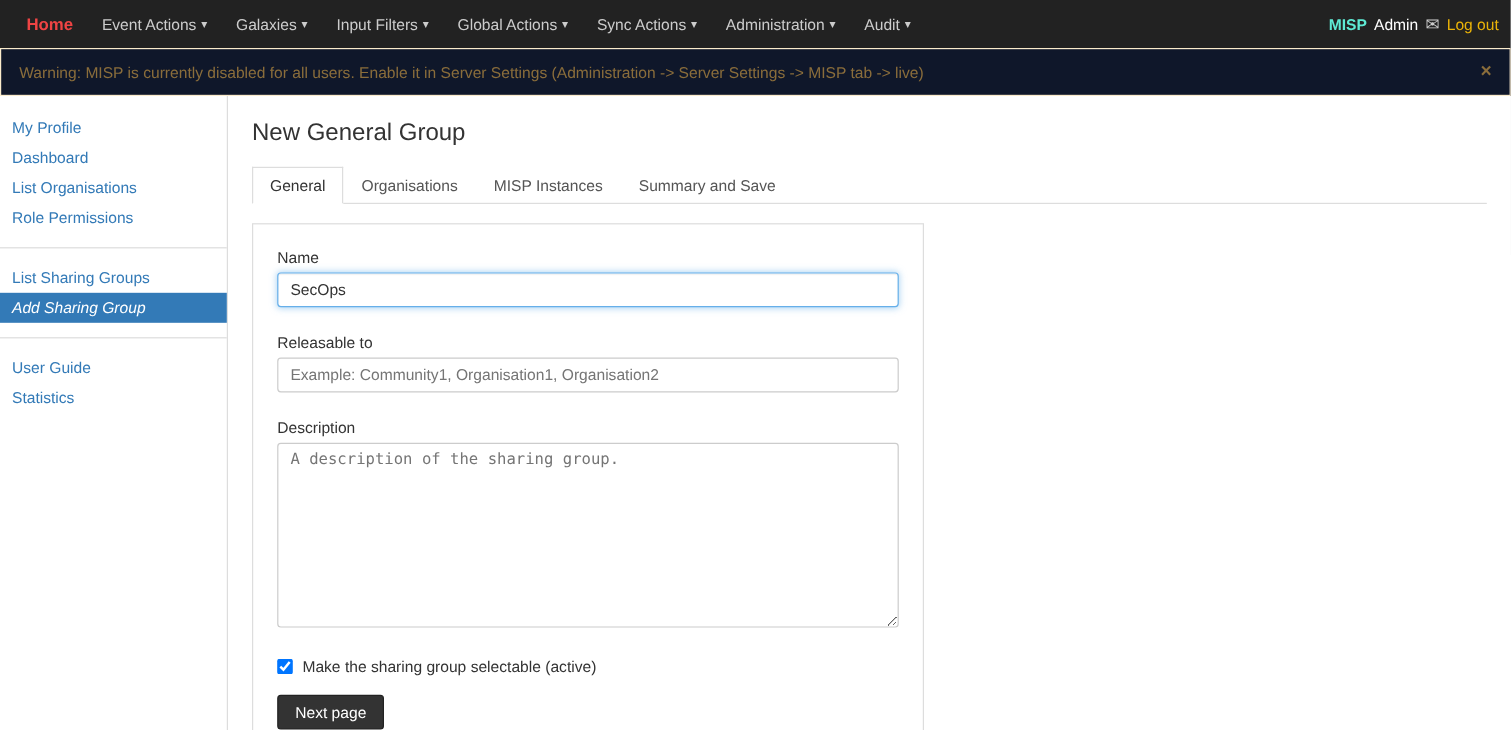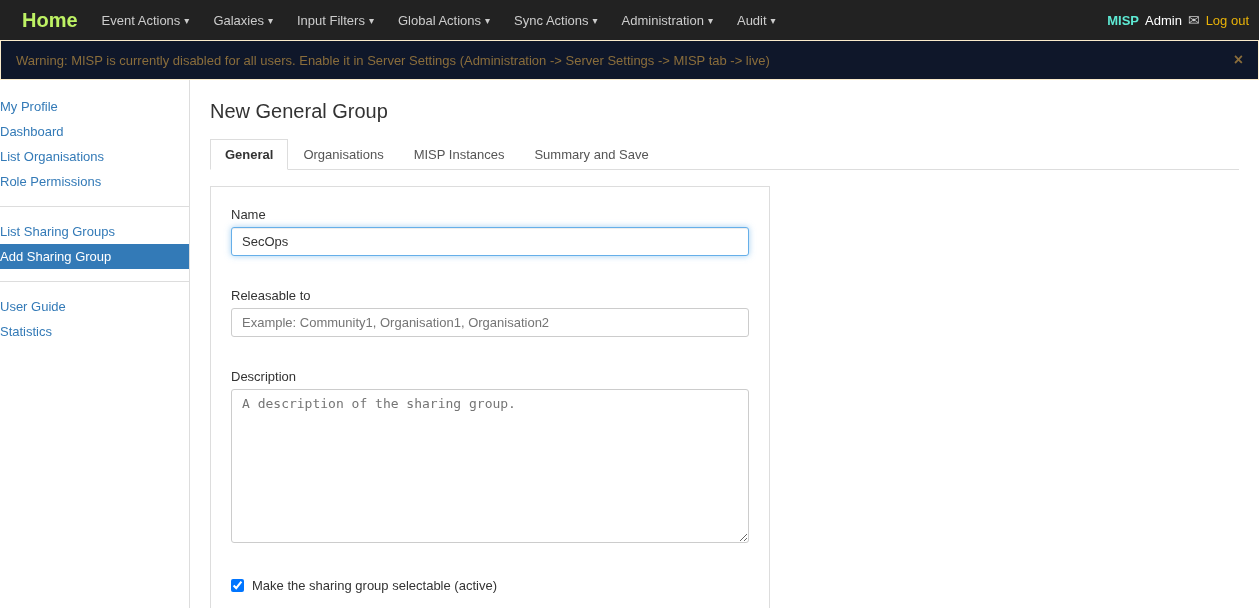--- a/index.html
+++ b/index.html
@@ -9,24 +9,24 @@
     .navbar {
       background: #222;
       color: #fff;
       display: flex;
       align-items: center;
       height: 40px;
       padding: 0 10px;
     }
     .navbar-brand {
       font-weight: bold;
-      color: #bef264;
+      color: #ef4444;
       padding: 0 12px;
       text-decoration: none;
-      font-size: 20px;
+      font-size: 14px;
     }
     .navbar-items {
       display: flex;
       align-items: center;
       flex: 1;
     }
     .nav-item {
       color: #ccc;
       padding: 0 12px;
       height: 54px;
@@ -79,29 +79,30 @@
       background: #fff;
       border-right: 1px solid #ddd;
       padding: 10px 0;
       flex-shrink: 0;
     }
     .sidebar-section {
       padding: 4px 0;
     }
     .sidebar-link {
       display: block;
-      padding: 5px 0;
+      padding: 5px 10px;
       color: #337ab7;
       text-decoration: none;
       font-size: 13px;
       cursor: pointer;
     }
     .sidebar-link.active {
       background: #337ab7;
       color: #fff;
+      font-style: italic;
     }
     .sidebar-divider {
       border: none;
       border-top: 1px solid #ddd;
       margin: 8px 0;
     }
 
     
     .main-content {
       flex: 1;
@@ -127,32 +128,32 @@
       font-size: 13px;
       color: #555;
       border: 1px solid transparent;
       margin-bottom: -1px;
       text-decoration: none;
     }
     .tab.active {
       background: #fff;
       border-color: #ddd #ddd #fff;
       color: #333;
-      font-weight: bold;
+      font-weight: normal;
     }
 
     
     .form-container {
       border: 1px solid #ddd;
       padding: 20px;
       max-width: 560px;
       background: #fff;
     }
     .form-group {
-      margin-bottom: 32px;
+      margin-bottom: 22px;
     }
     .form-label {
       display: block;
       font-size: 13px;
       color: #333;
       margin-bottom: 5px;
     }
     .form-input {
       width: 100%;
       padding: 6px 10px;
@@ -182,21 +183,21 @@
       color: #999;
       resize: both;
       height: 154px;
       outline: none;
       background: #fff;
     }
     .checkbox-row {
       display: flex;
       align-items: center;
       gap: 8px;
-      margin-bottom: 28px;
+      margin-bottom: 16px;
     }
     .checkbox-label {
       font-size: 13px;
       color: #333;
     }
     .btn-dark {
       background: #333;
       color: #fff;
       border: 1px solid #222;
       padding: 6px 14px;

